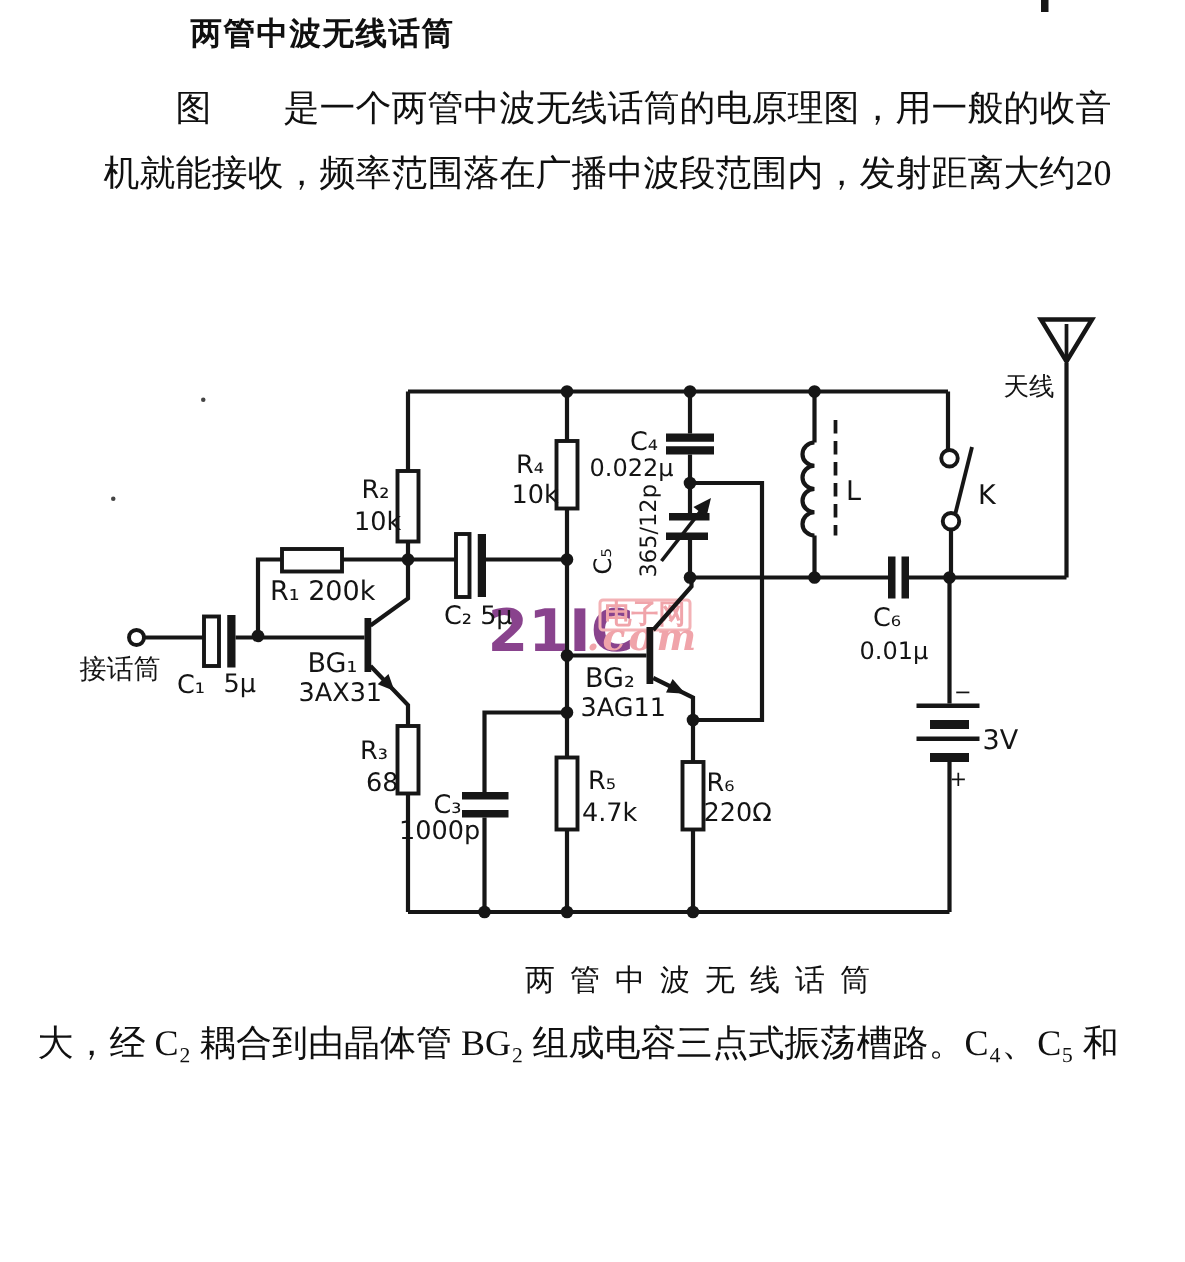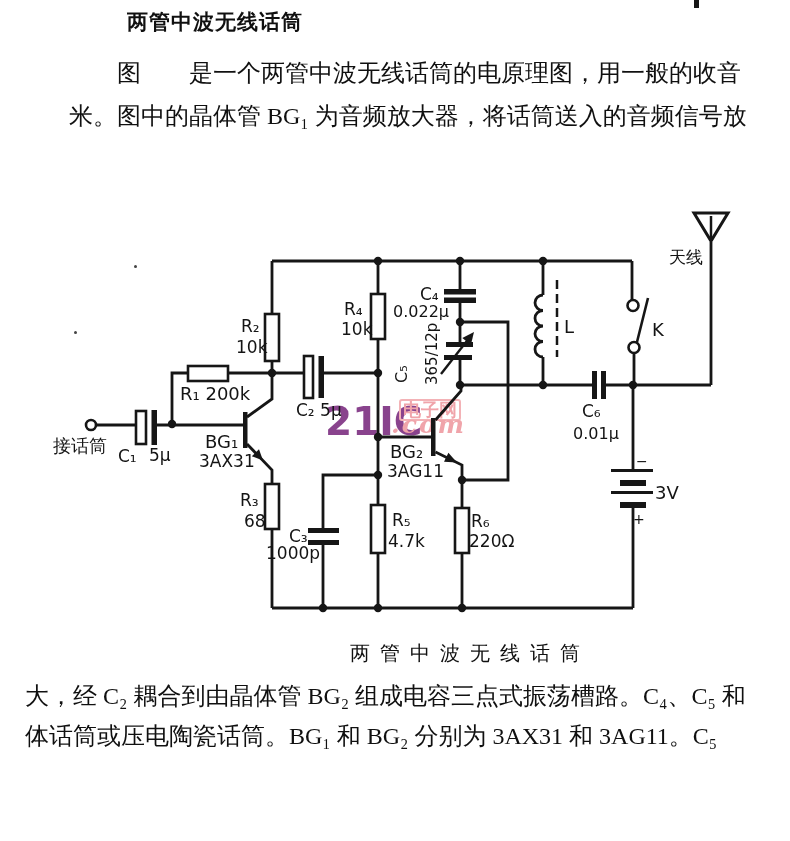--- a/index.html
+++ b/index.html
@@ -42,21 +42,21 @@
   #circuit text { font-family:"DejaVu Sans","Liberation Sans",sans-serif; fill:#141414; }
   .speck { position:absolute; background:#444; border-radius:50%; z-index:0; }
 </style>
 </head>
 <body>
 
 <div class="title">两管中波无线话筒</div>
 
 <div class="para" id="para-top">
   <div class="line">　　图　　是一个两管中波无线话筒的电原理图，用一般的收音</div>
-  <div class="line">米。图中的晶体管 BG₁ 为音频放大器，将话筒送入的音频信号放</div>
+  <div class="line">机就能接收，频率范围落在广播中波段范围内，发射距离大约20</div>
 </div>
 
 <div class="wm" id="wm-21ic">21IC</div>
 <div class="wm" id="wm-cn">电子网</div>
 <div class="wm" id="wm-com">.com</div>
 
 <div class="speck" style="left:694px;top:0;width:5px;height:8px;border-radius:0;background:#161616"></div>
 <div class="speck" style="left:134px;top:265px;width:3px;height:3px"></div>
 <div class="speck" style="left:74px;top:331px;width:3px;height:3px"></div>
 
@@ -231,14 +231,13 @@
   <text x="573" y="439" font-size="16">0.01μ</text>
   <text x="636" y="466" font-size="14">−</text>
   <text x="655" y="499" font-size="18">3V</text>
   <text x="633" y="524" font-size="14">+</text>
 </svg>
 
 <div class="caption">两管中波无线话筒</div>
 
 <div class="para" id="para-bottom">
   <div class="line">大，经 C₂ 耦合到由晶体管 BG₂ 组成电容三点式振荡槽路。C₄、C₅ 和</div>
-  <div class="line">体话筒或压电陶瓷话筒。BG₁ 和 BG₂ 分别为 3AX31 和 3AG11。C₅</div>
 </div>
 
 </body></html>

